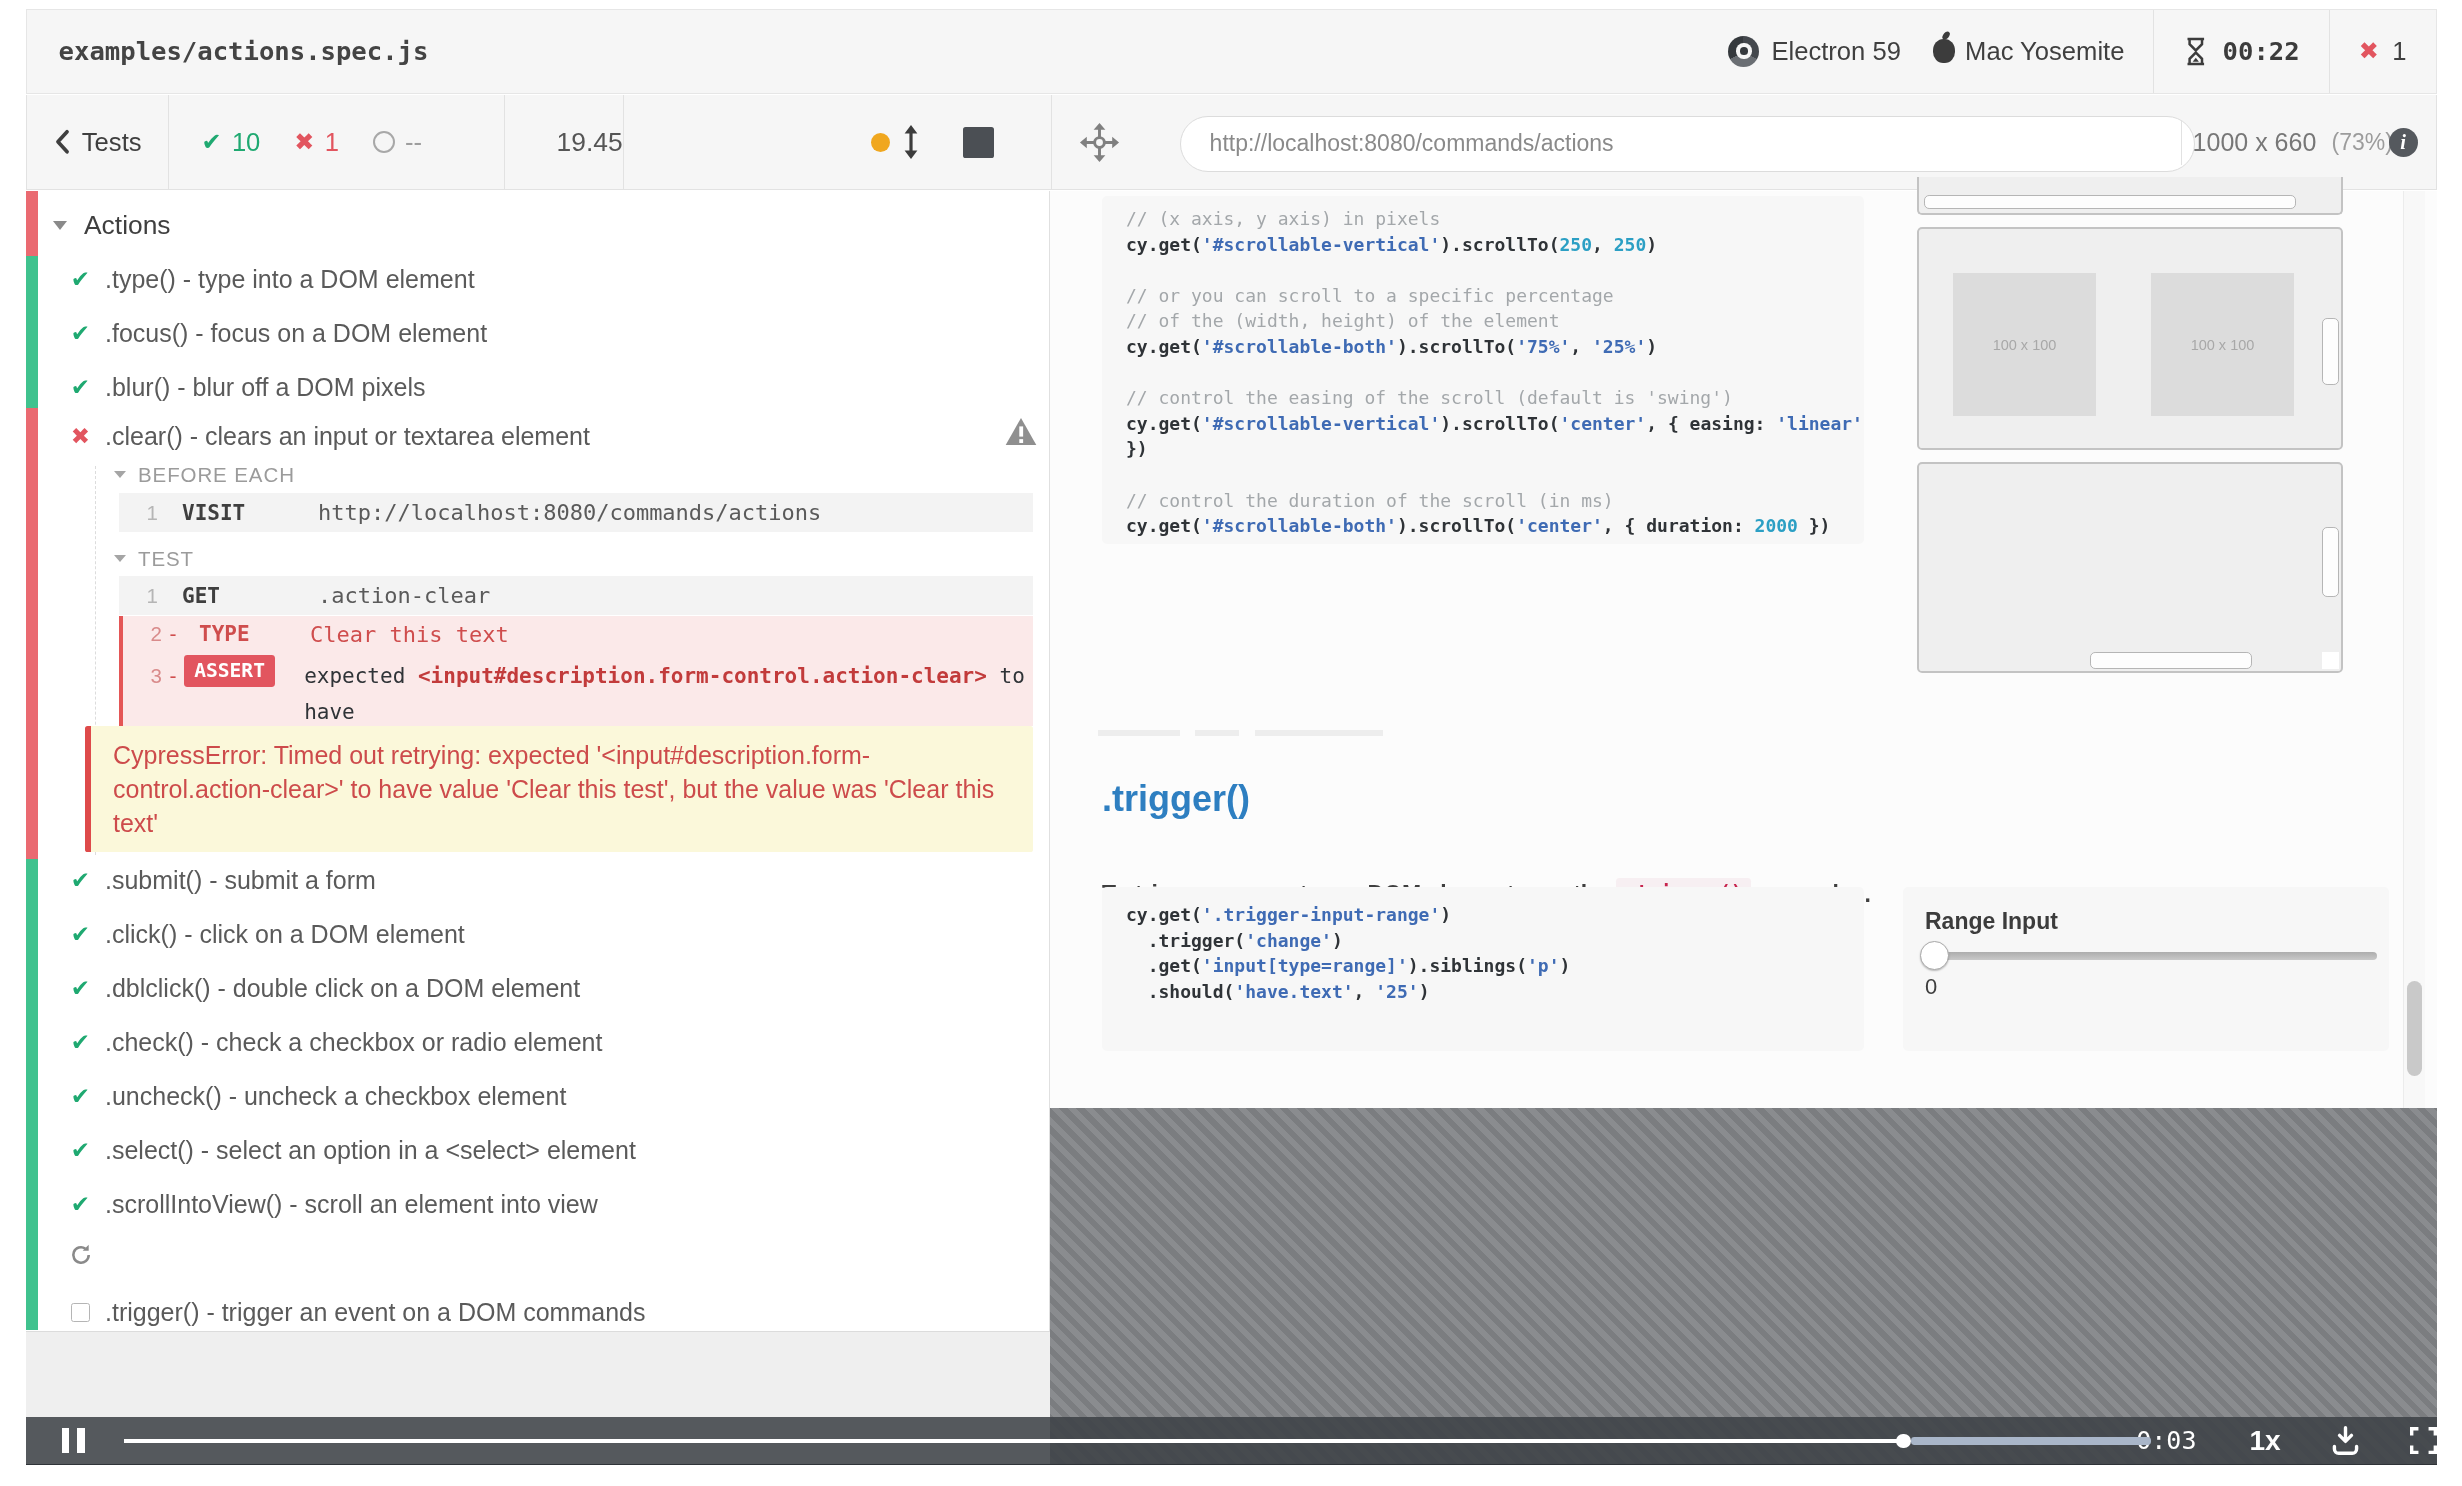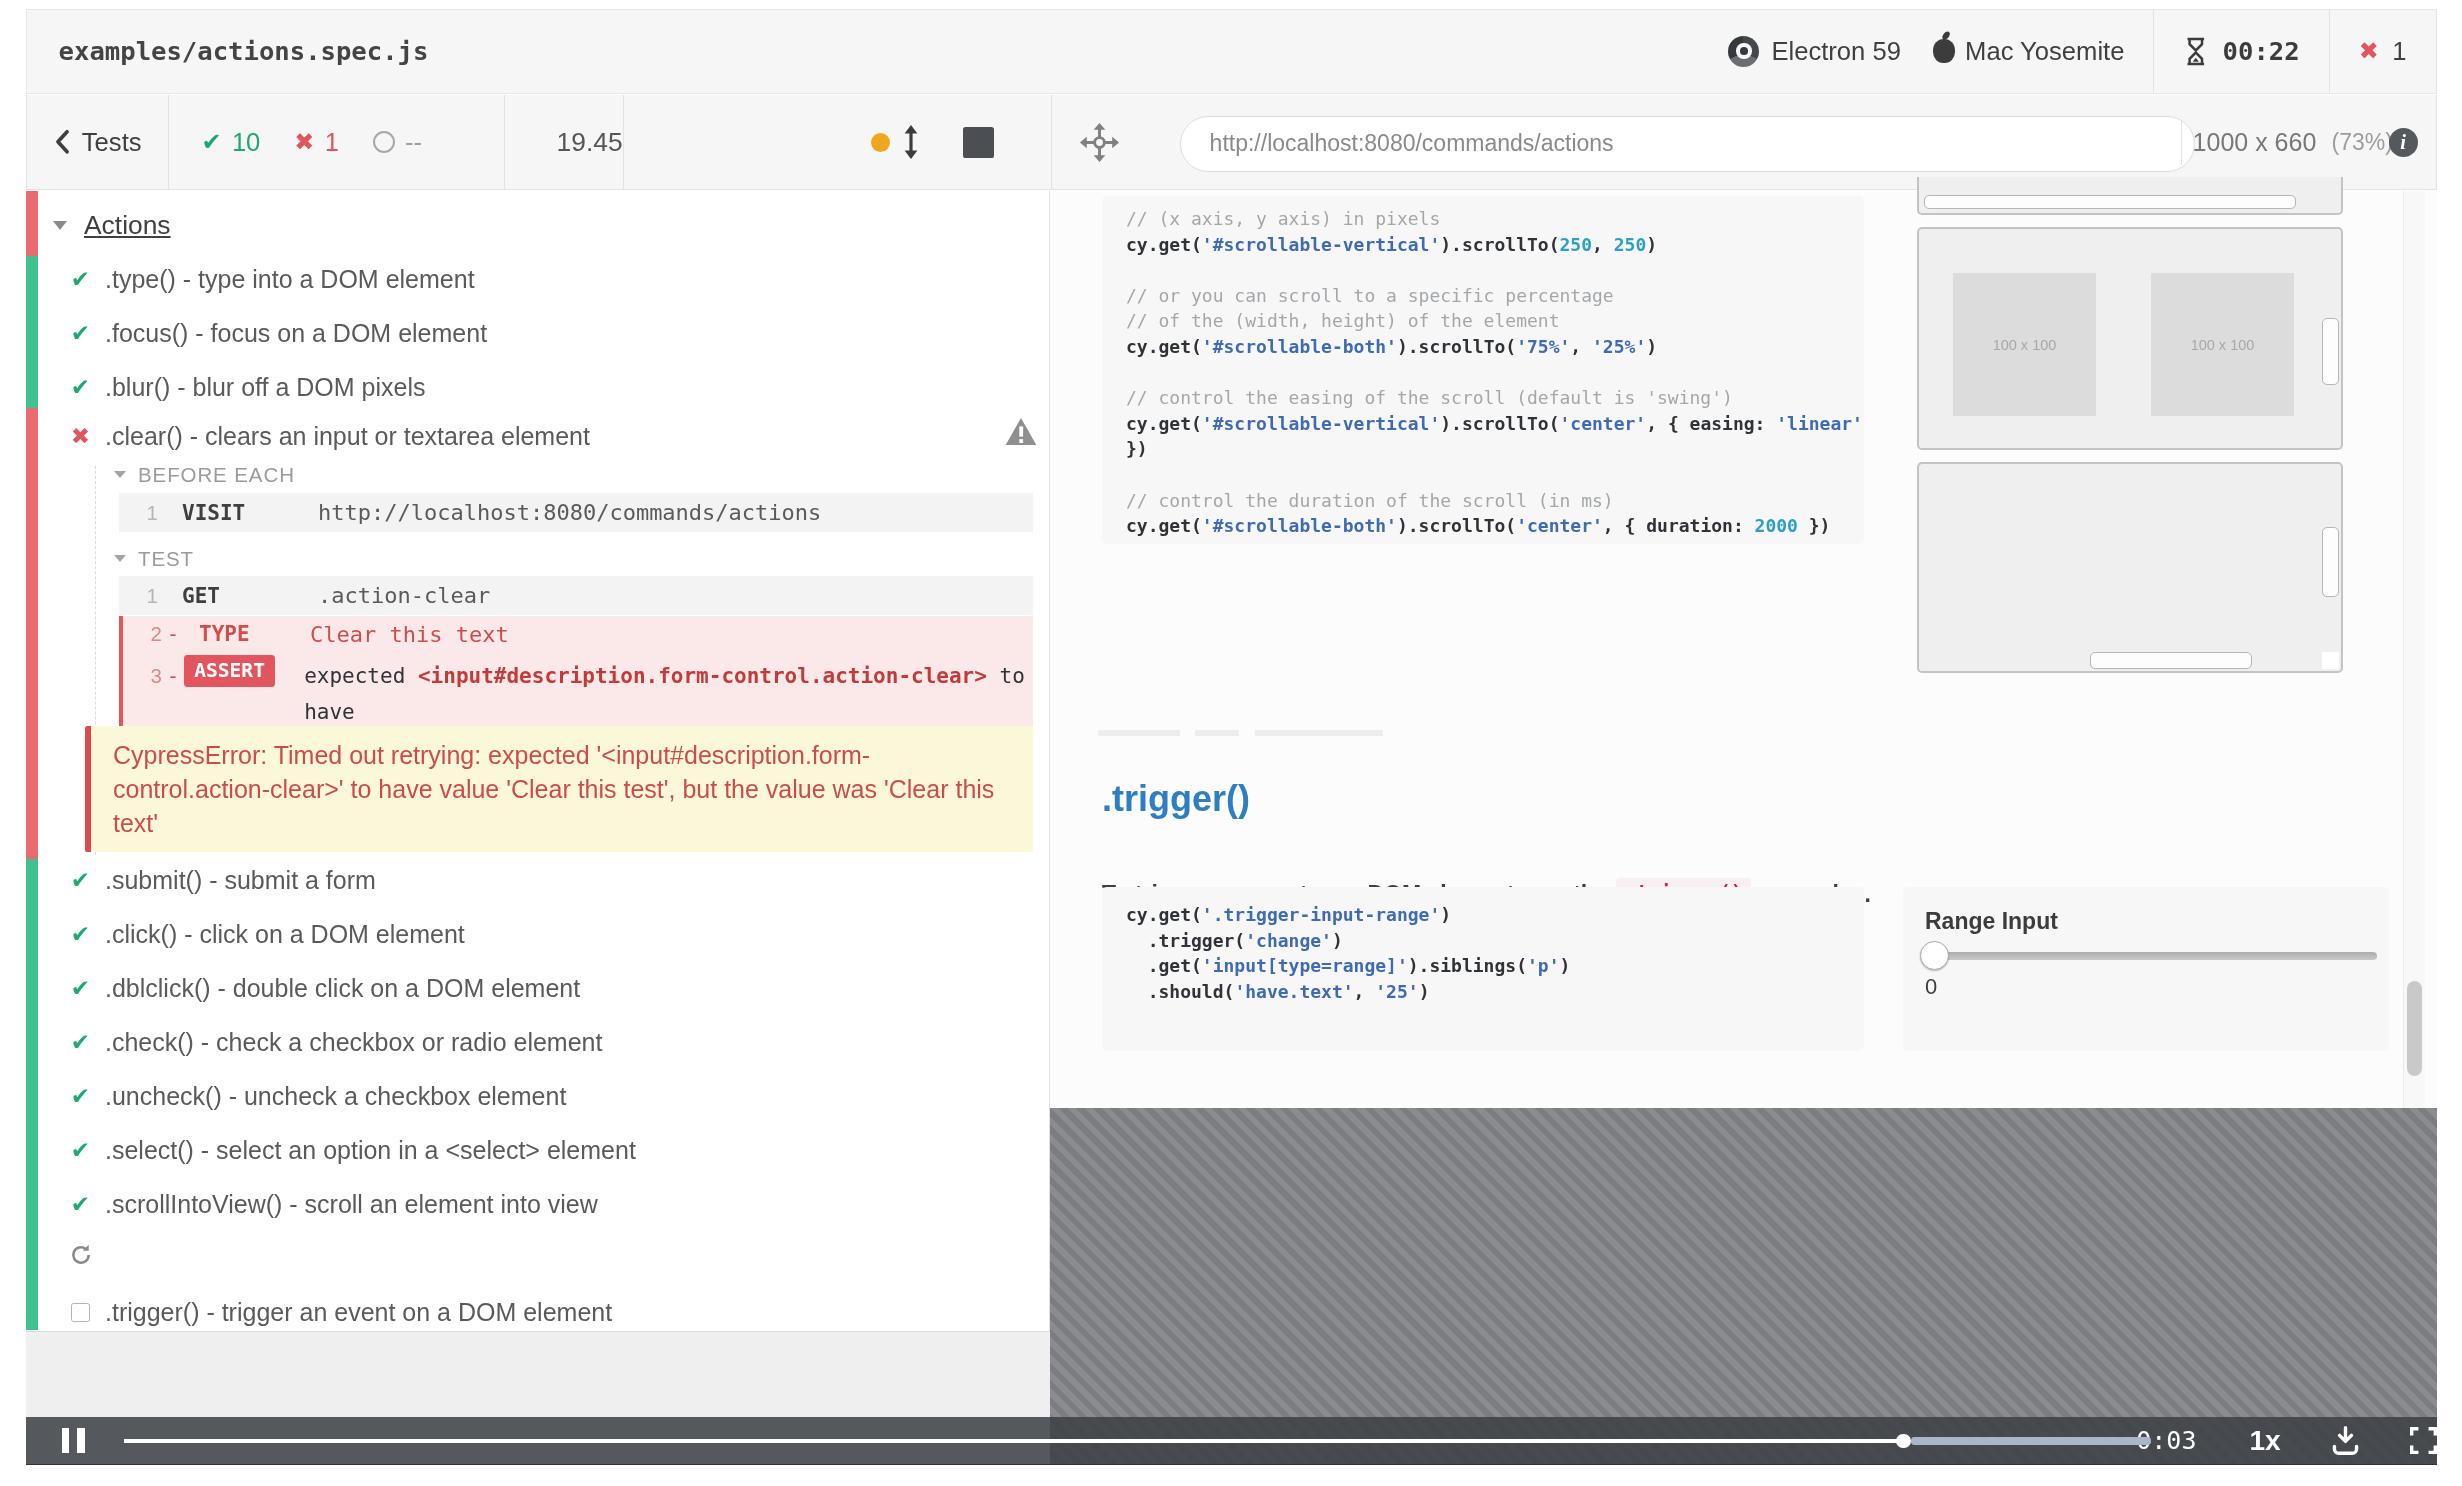--- a/index.html
+++ b/index.html
@@ -35,21 +35,21 @@
   .stop-btn{width:31px;height:31px;background:#4b4f54;border-radius:2.6px;}
   
   #url-pill{left:1153px;top:20.5px;width:1015px;height:56px;background:#fff;border:1.7px solid #dcdcdc;border-radius:31px;
     display:flex;align-items:center;padding-left:29px;font-size:23px;color:#8a8a8a;box-sizing:border-box;}
   
   #reporter{left:25.6px;top:191px;width:1024px;height:1140px;background:#fff;border-right:0.9px solid #e0e0e0;box-sizing:border-box;}
   .strip{left:25.6px;width:12px;}
   #reporter-footer{left:25.6px;top:1331px;width:1024px;height:86px;background:#efefef;border-top:1.7px solid #dcdcdc;box-sizing:border-box;}
   .tri-down{width:0;height:0;border-left:7.7px solid transparent;border-right:7.7px solid transparent;border-top:9.4px solid #8a8a8a;}
   .tri-sm{border-left:6px solid transparent;border-right:6px solid transparent;border-top:7.7px solid #a5a5a5;}
-  #suite-row{left:53px;top:201px;width:972px;height:48px;display:flex;align-items:center;font-size:26.4px;color:#3f3f3f;text-decoration:underline;}
+  #suite-row{left:53px;top:201px;width:972px;height:48px;display:flex;align-items:center;font-size:26.4px;color:#3f3f3f;}
   #suite-row .tri-down{margin-right:17px;}
   .trow{display:flex;align-items:center;height:54px;font-size:25px;color:#5a5a5a;}
   .trow .icon-cell{width:49px;display:flex;justify-content:center;flex:none;}
   .tick{color:#1fa971;font-size:23px;}
   .sq{width:17px;height:17px;border:1.7px solid #b5b5b5;border-radius:2.6px;}
   .test-list{left:56px;width:981px;}
   
   .hook-indent{left:95px;width:0;border-left:1.7px dashed #dcdcdc;}
   .hook-head{left:114px;height:29px;display:flex;align-items:center;font-size:20.5px;color:#9b9b9b;letter-spacing:0.9px;}
   .hook-head .tri-sm{margin-right:12px;}
@@ -330,21 +330,21 @@
         <span><svg width="24" height="24" viewBox="0 0 28 28">
             <path d="M23 14a9 9 0 1 1-4-7.5" fill="none" stroke="#8a8a8a" stroke-width="3"></path>
             <path d="M23 2v7h-7z" fill="#8a8a8a"></path>
           </svg></span>
       </span>
     </div>
     <div class="trow">
       <span class="icon-cell">
         <span class="sq"></span>
       </span>
-      <span>.trigger() - trigger an event on a DOM element</span>
+      <span>.trigger() - trigger an event on a DOM commands</span>
     </div>
   </div>
 
 <div id="reporter-footer" class="abs"></div>
 
 <div id="aut" class="abs"></div>
 
 <div class="codeblock abs" style="left:1102px;top:196px;width:762px;height:348px" id="code1">
     <div class="code-line"><span class="t-c">// (x axis, y axis) in pixels</span></div>
     <div class="code-line"><span class="t-p">cy.get(</span><span class="t-s">'#scrollable-vertical'</span><span class="t-p">).scrollTo(</span><span class="t-n">250</span><span class="t-p">, </span><span class="t-n">250</span><span class="t-p">)</span></div>

